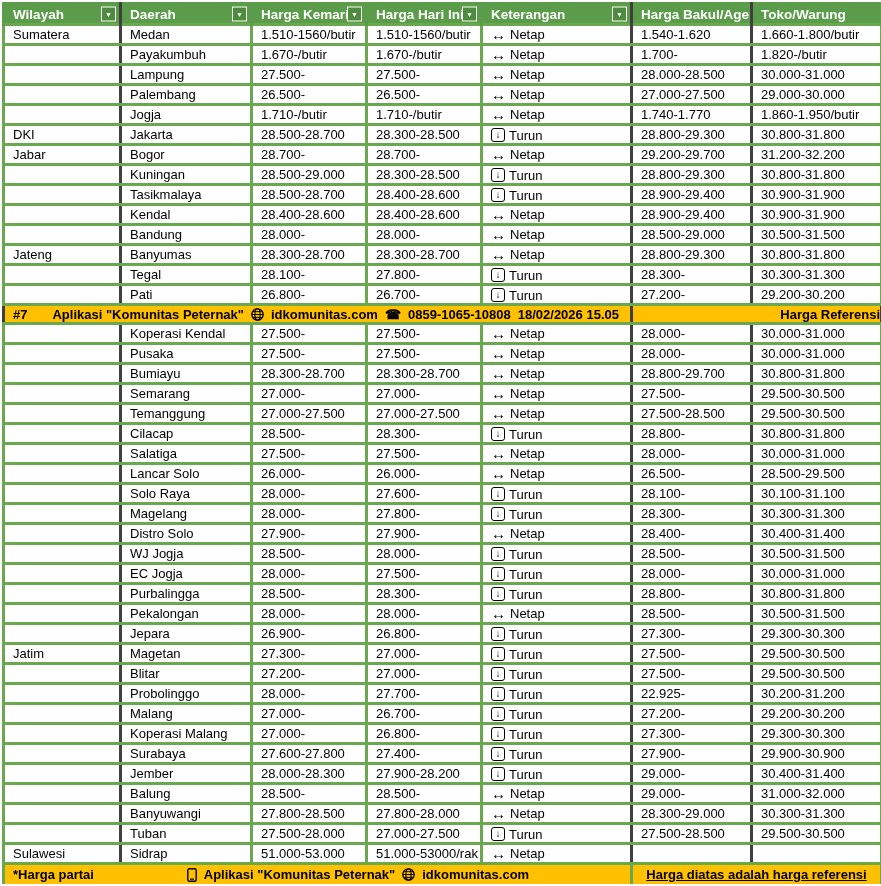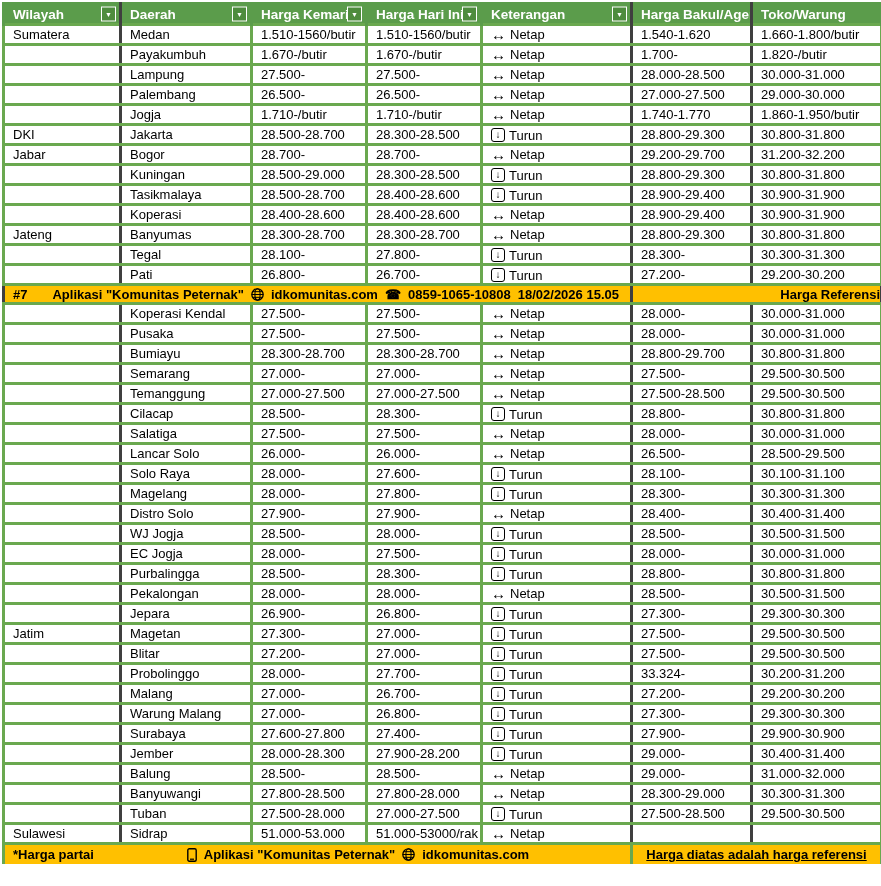--- a/index.html
+++ b/index.html
@@ -266,31 +266,45 @@
       <span class="status-wrap">
         <span class="status-icon turun-box">↓</span>
         <span class="status-label">Turun</span>
       </span>
     </td>
     <td class="dbr">28.900-29.400</td>
     <td>30.900-31.900</td>
   </tr>
       <tr>
     <td class="dbr"></td>
-    <td>Koperasi</td>
+    <td>Kendal</td>
     <td>28.400-28.600</td>
     <td>28.400-28.600</td>
     <td class="dbr">
       <span class="status-wrap">
         <span class="status-icon netap-arrow">↔</span>
         <span class="status-label">Netap</span>
       </span>
     </td>
     <td class="dbr">28.900-29.400</td>
     <td>30.900-31.900</td>
+  </tr>
+      <tr>
+    <td class="dbr"></td>
+    <td>Bandung</td>
+    <td>28.000-</td>
+    <td>28.000-</td>
+    <td class="dbr">
+      <span class="status-wrap">
+        <span class="status-icon netap-arrow">↔</span>
+        <span class="status-label">Netap</span>
+      </span>
+    </td>
+    <td class="dbr">28.500-29.000</td>
+    <td>30.500-31.500</td>
   </tr>
       <tr>
     <td class="dbr">Jateng</td>
     <td>Banyumas</td>
     <td>28.300-28.700</td>
     <td>28.300-28.700</td>
     <td class="dbr">
       <span class="status-wrap">
         <span class="status-icon netap-arrow">↔</span>
         <span class="status-label">Netap</span>
@@ -609,40 +623,40 @@
     <td class="dbr"></td>
     <td>Probolinggo</td>
     <td>28.000-</td>
     <td>27.700-</td>
     <td class="dbr">
       <span class="status-wrap">
         <span class="status-icon turun-box">↓</span>
         <span class="status-label">Turun</span>
       </span>
     </td>
-    <td class="dbr">33.324-</td>
+    <td class="dbr">22.925-</td>
     <td>30.200-31.200</td>
   </tr>
       <tr>
     <td class="dbr"></td>
     <td>Malang</td>
     <td>27.000-</td>
     <td>26.700-</td>
     <td class="dbr">
       <span class="status-wrap">
         <span class="status-icon turun-box">↓</span>
         <span class="status-label">Turun</span>
       </span>
     </td>
     <td class="dbr">27.200-</td>
     <td>29.200-30.200</td>
   </tr>
       <tr>
     <td class="dbr"></td>
-    <td>Warung Malang</td>
+    <td>Koperasi Malang</td>
     <td>27.000-</td>
     <td>26.800-</td>
     <td class="dbr">
       <span class="status-wrap">
         <span class="status-icon turun-box">↓</span>
         <span class="status-label">Turun</span>
       </span>
     </td>
     <td class="dbr">27.300-</td>
     <td>29.300-30.300</td>

